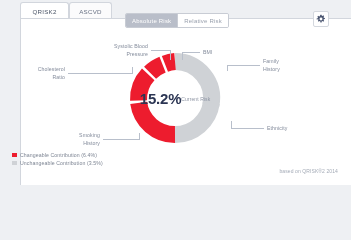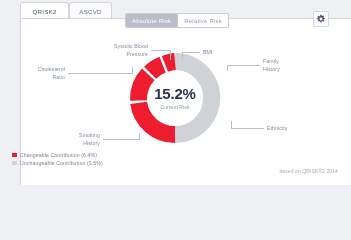--- a/index.html
+++ b/index.html
@@ -61,21 +61,21 @@
     display:flex;align-items:center;justify-content:center;
     box-sizing:border-box;
   }
   .gearbtn svg{display:block;}
 
   
   .donutwrap{position:absolute;left:125px;top:48px;width:100px;height:100px;}
   .donutwrap svg{display:block;}
   .center{
     position:absolute;left:0;top:0;width:100px;height:100px;
-    display:flex;flex-direction:column;align-items:center;justify-content:center;
+    display:flex;flex-direction:row;align-items:center;justify-content:center;
     pointer-events:none;
   }
   .center .big{
     font-size:15px;font-weight:bold;color:#2b3553;letter-spacing:-.2px;
     line-height:1;
   }
   .center .sub{font-size:5px;color:#8d94a3;margin-top:2.5px;letter-spacing:.1px;}
 
   
   .lbl{

